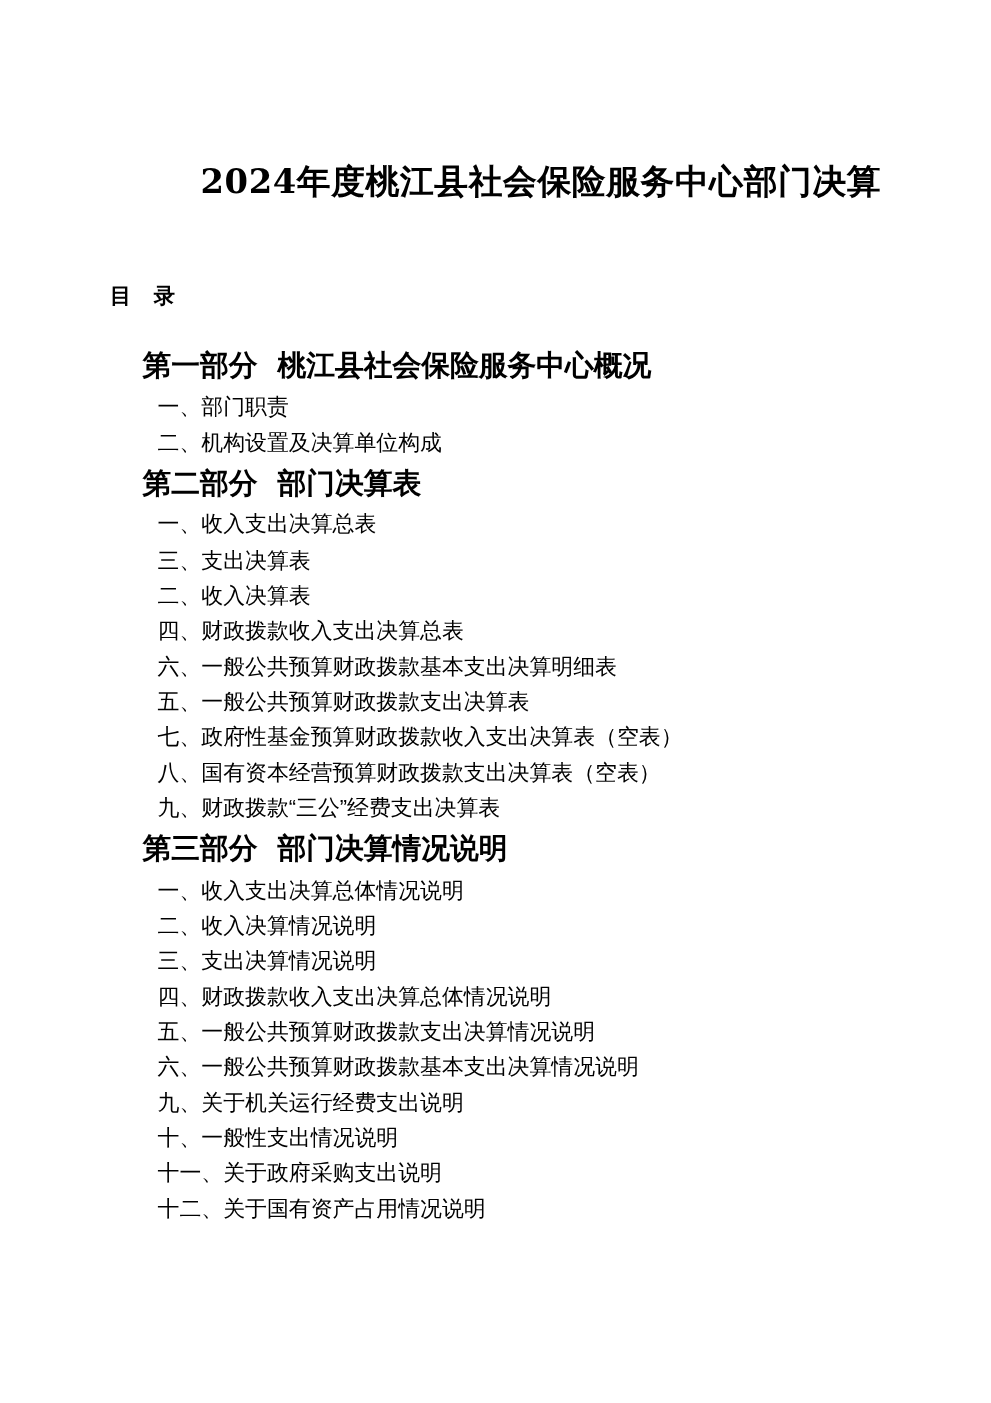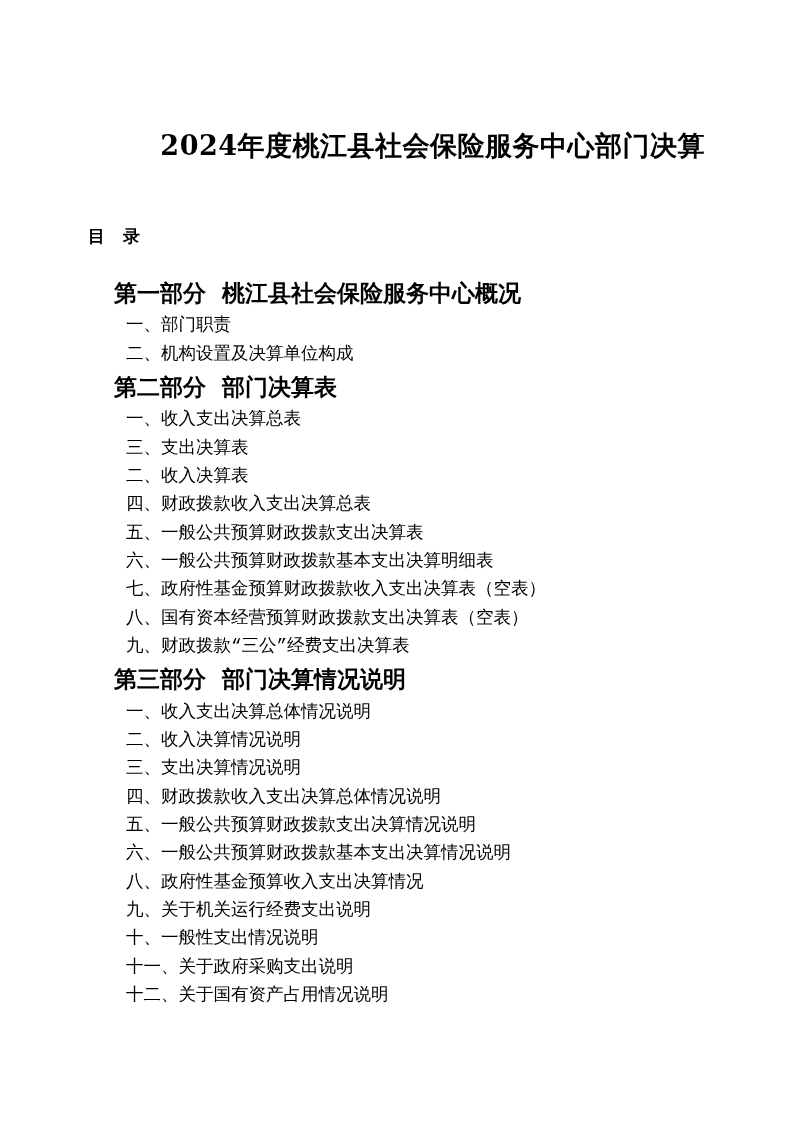--- a/index.html
+++ b/index.html
@@ -47,53 +47,52 @@
     font-weight: bold;
     line-height: 1.62;
     white-space: pre;
     font-family: "DejaVu Serif", "Liberation Serif", serif;
   }
   .toc-item {
     font-size: 17.5px;
     line-height: 1.62;
     padding-left: 12px;
     white-space: pre;
-    font-family: Liberation Mono, monospace;
+    font-family: Liberation Sans, sans-serif;
   }
 </style>
 </head>
 <body>
 
 <div class="page">
 
   <h1 class="doc-title">2024年度桃江县社会保险服务中心部门决算</h1>
 
   <div class="toc-heading">目 录</div>
 
   <div class="toc">
       <div class="toc-part">第一部分  桃江县社会保险服务中心概况</div>
       <div class="toc-item">一、部门职责</div>
       <div class="toc-item">二、机构设置及决算单位构成</div>
       <div class="toc-part">第二部分  部门决算表</div>
       <div class="toc-item">一、收入支出决算总表</div>
       <div class="toc-item">三、支出决算表</div>
       <div class="toc-item">二、收入决算表</div>
       <div class="toc-item">四、财政拨款收入支出决算总表</div>
+      <div class="toc-item">六、一般公共预算财政拨款基本支出决算明细表</div>
       <div class="toc-item">五、一般公共预算财政拨款支出决算表</div>
-      <div class="toc-item">六、一般公共预算财政拨款基本支出决算明细表</div>
       <div class="toc-item">七、政府性基金预算财政拨款收入支出决算表（空表）</div>
       <div class="toc-item">八、国有资本经营预算财政拨款支出决算表（空表）</div>
       <div class="toc-item">九、财政拨款“三公”经费支出决算表</div>
       <div class="toc-part">第三部分  部门决算情况说明</div>
       <div class="toc-item">一、收入支出决算总体情况说明</div>
       <div class="toc-item">二、收入决算情况说明</div>
       <div class="toc-item">三、支出决算情况说明</div>
       <div class="toc-item">四、财政拨款收入支出决算总体情况说明</div>
       <div class="toc-item">五、一般公共预算财政拨款支出决算情况说明</div>
       <div class="toc-item">六、一般公共预算财政拨款基本支出决算情况说明</div>
-      <div class="toc-item">八、政府性基金预算收入支出决算情况</div>
       <div class="toc-item">九、关于机关运行经费支出说明</div>
       <div class="toc-item">十、一般性支出情况说明</div>
       <div class="toc-item">十一、关于政府采购支出说明</div>
       <div class="toc-item">十二、关于国有资产占用情况说明</div>
     </div>
 
 </div>
 
 </body></html>

